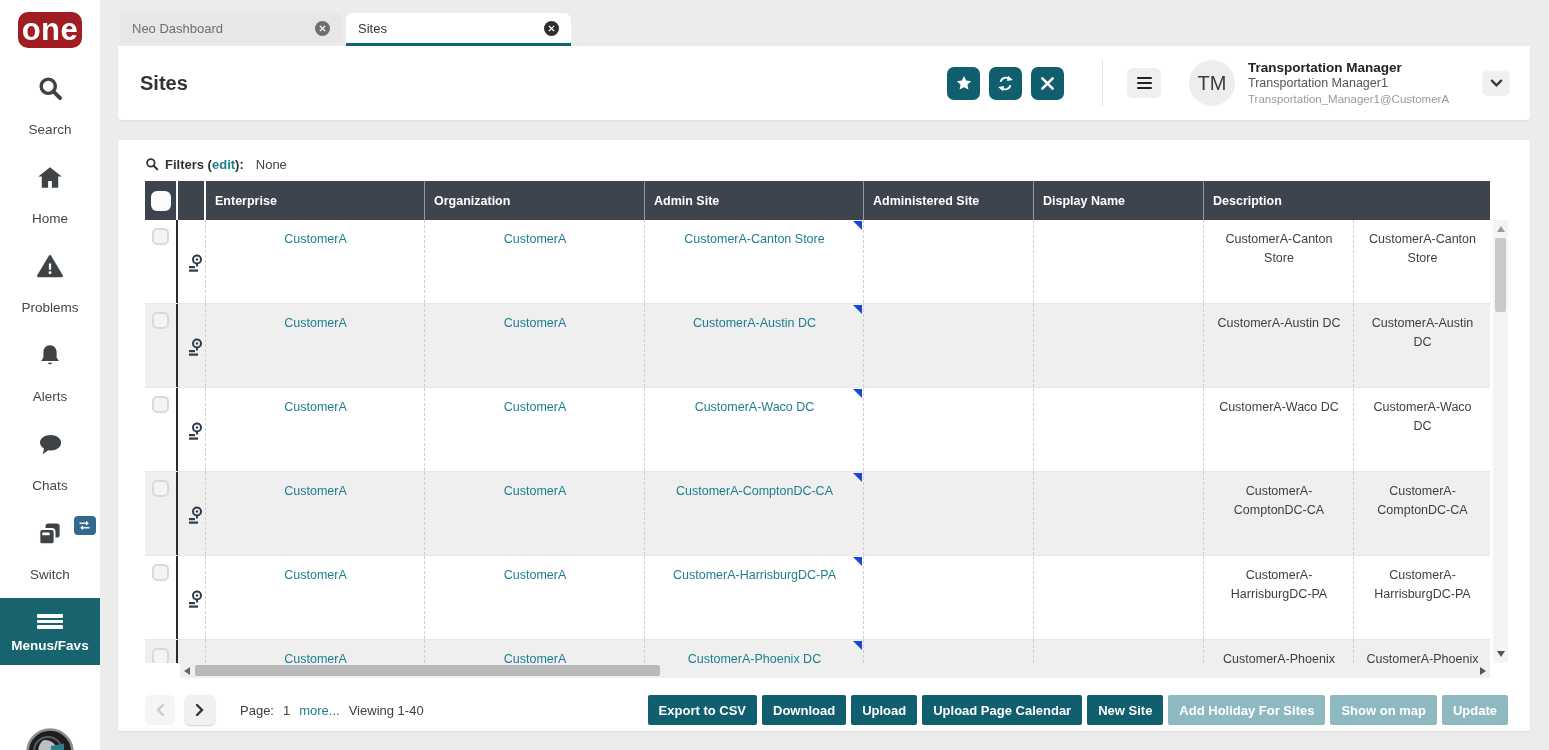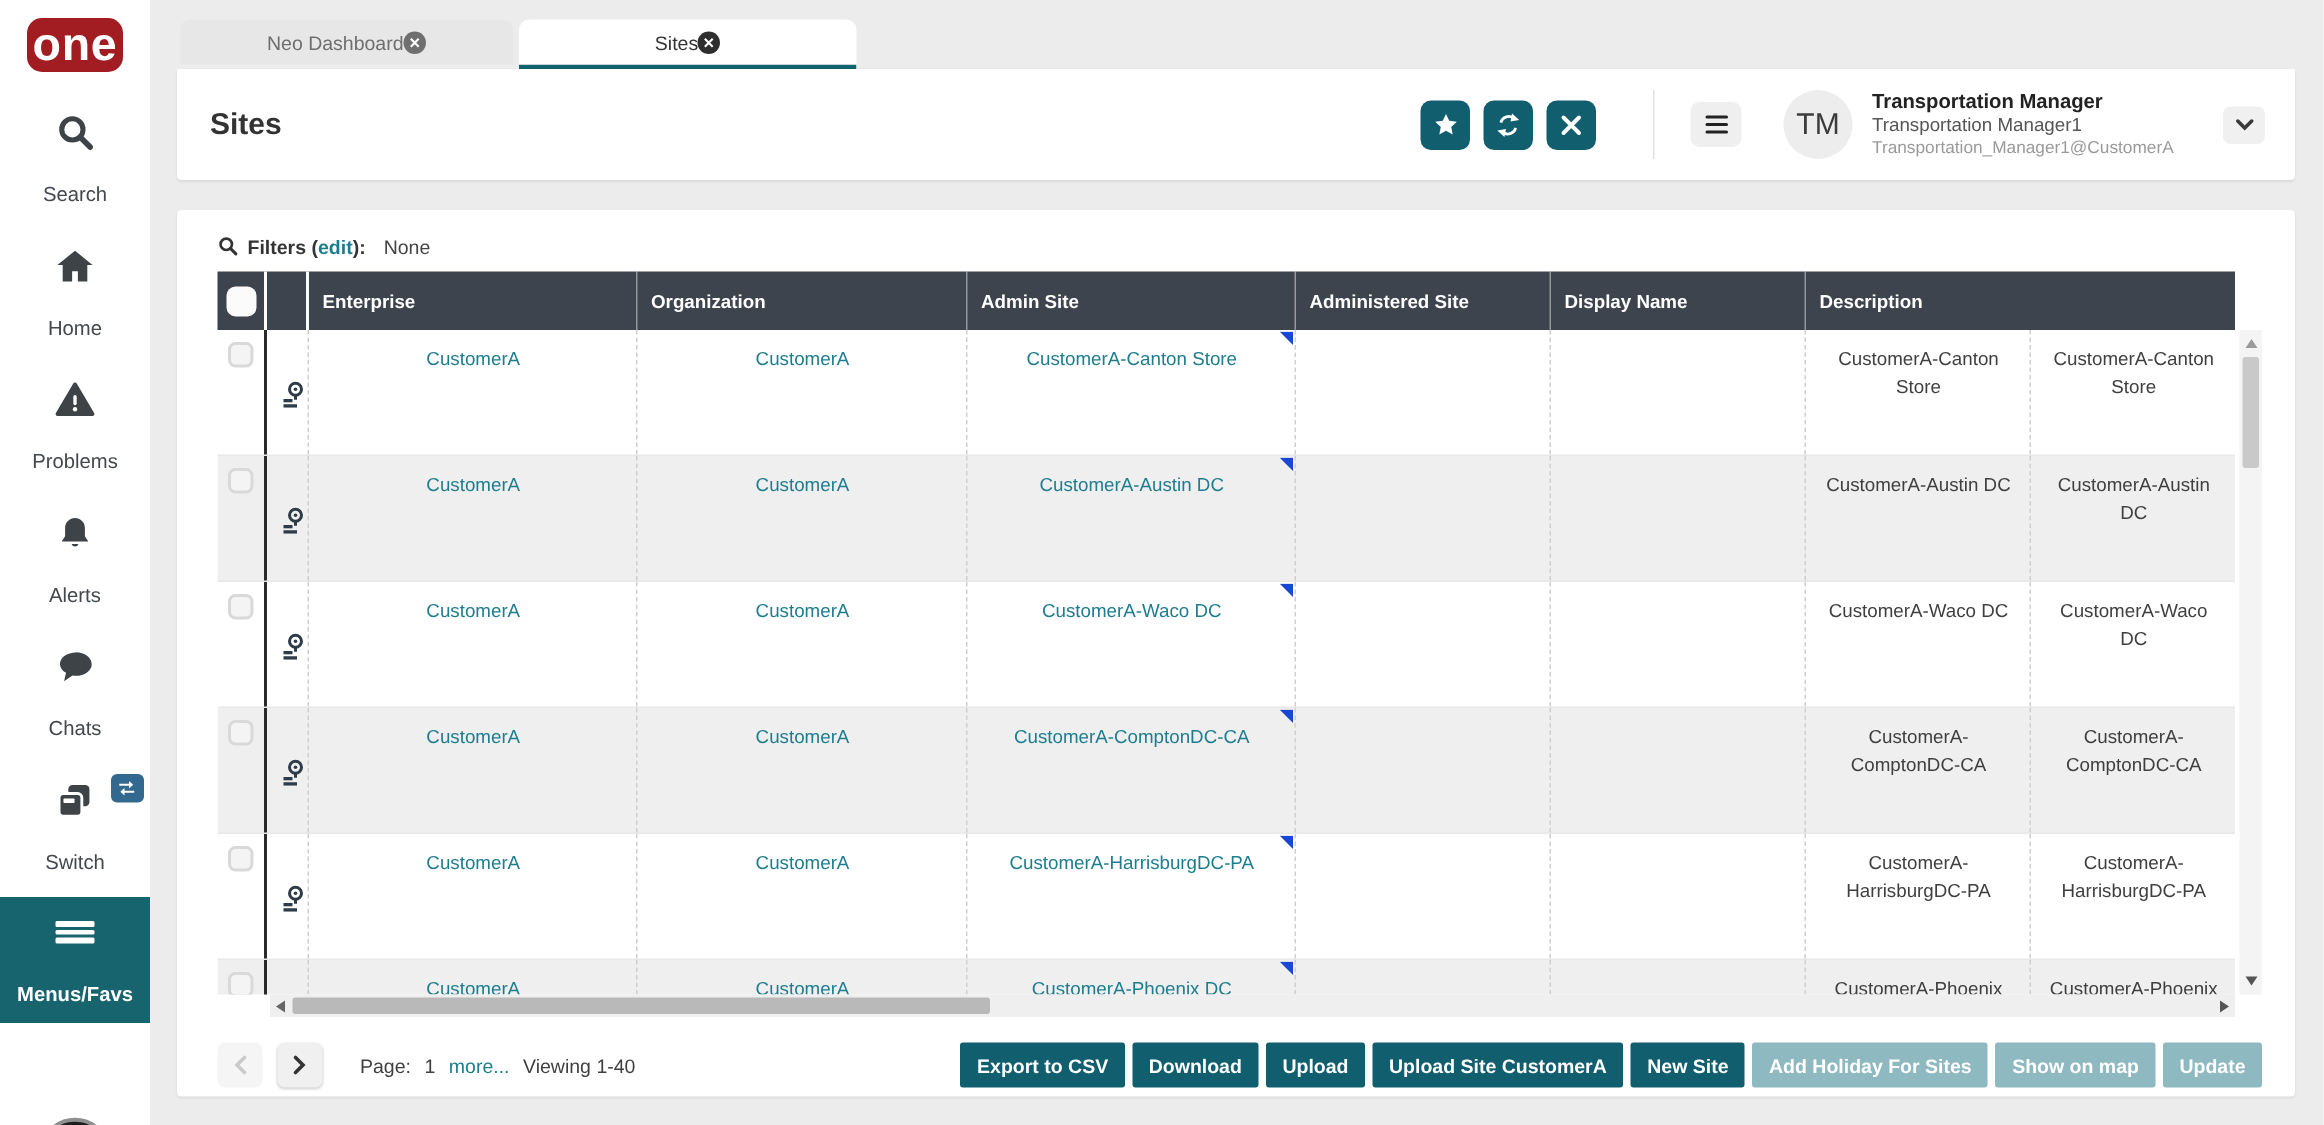--- a/index.html
+++ b/index.html
@@ -30,32 +30,32 @@
   }
   .side-item svg { display:block; }
   .switch-badge {
     position:absolute; top:-4px; right:-26px; width:22px; height:19px;
     background:#33688f; border-radius:4px;
     display:flex; align-items:center; justify-content:center;
   }
   .menus-favs {
     margin-top:16px; width:100px; background:#17646f; color:#fff;
     display:flex; flex-direction:column; align-items:center;
-    padding:14px 0 12px; gap:24px; cursor:pointer; font-size:13.5px; font-weight:bold;
+    padding:14px 0 12px; gap:7px; cursor:pointer; font-size:13.5px; font-weight:bold;
   }
   .hbar { width:26px; height:3.5px; background:#fff; border-radius:1px; margin:2px 0; }
   .ai-btn { margin-top:62px; cursor:pointer; }
 
   
   .main { position:absolute; left:100px; top:0; width:1449px; height:750px; }
 
   
   .tabbar { padding:13px 0 0 20px; display:flex; height:46px; }
   .tab {
-    height:30px; display:flex; align-items:center; justify-content:center;
+    height:30px; display:flex; align-items:center; justify-content:space-between;
     padding:0 12px; border-radius:7px 7px 0 0; font-size:13px; cursor:pointer;
   }
   .tab.inactive { width:222px; background:#e7e7e7; color:#6e6e6e; margin-right:4px; }
   .tab.active  { width:225px; background:#ffffff; color:#333; border-bottom:3px solid #0f6470; height:33px; }
   .tab-close {
     width:15px; height:15px; border-radius:50%; background:#6f6f6f;
     display:flex; align-items:center; justify-content:center; flex:0 0 auto; cursor:pointer;
   }
   .tab.active .tab-close { background:#2e2e2e; }
   .tab-close svg { display:block; }
@@ -530,21 +530,21 @@
         <div class="page-info">
           <span>Page:</span>
           <span>1</span>
           <span class="more-link">more...</span>
           <span>Viewing 1-40</span>
         </div>
         <div class="action-btns">
             <button class="btn-action enabled">Export to CSV</button>
             <button class="btn-action enabled">Download</button>
             <button class="btn-action enabled">Upload</button>
-            <button class="btn-action enabled">Upload Site CustomerA</button>
+            <button class="btn-action enabled">Upload Page Calendar</button>
             <button class="btn-action enabled">New Site</button>
             <button class="btn-action disabled">Add Holiday For Sites</button>
             <button class="btn-action disabled">Show on map</button>
             <button class="btn-action disabled">Update</button>
           </div>
       </div>
 
     </div>
   </div>
 </div>

